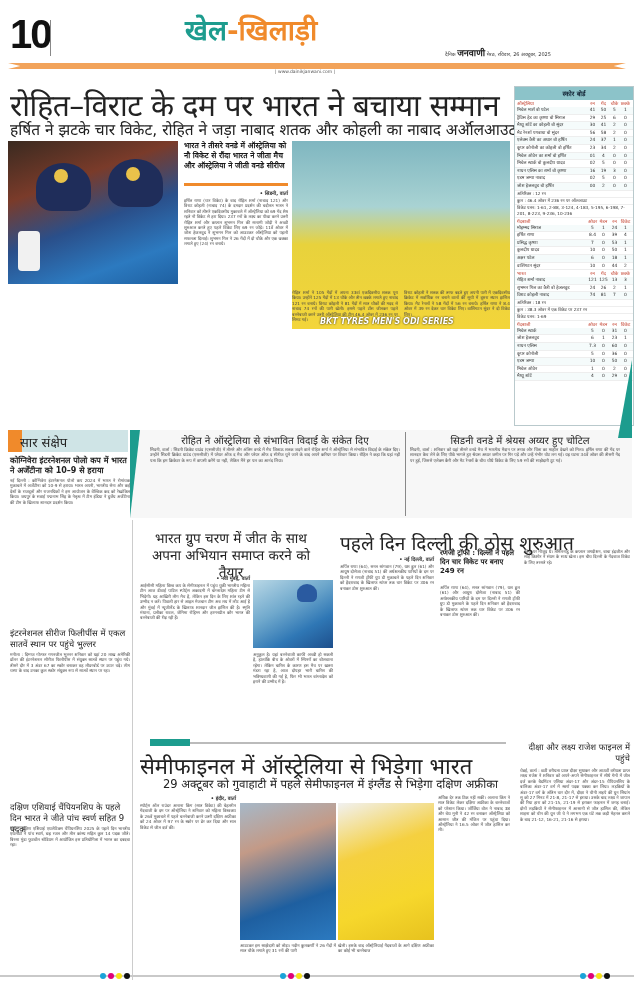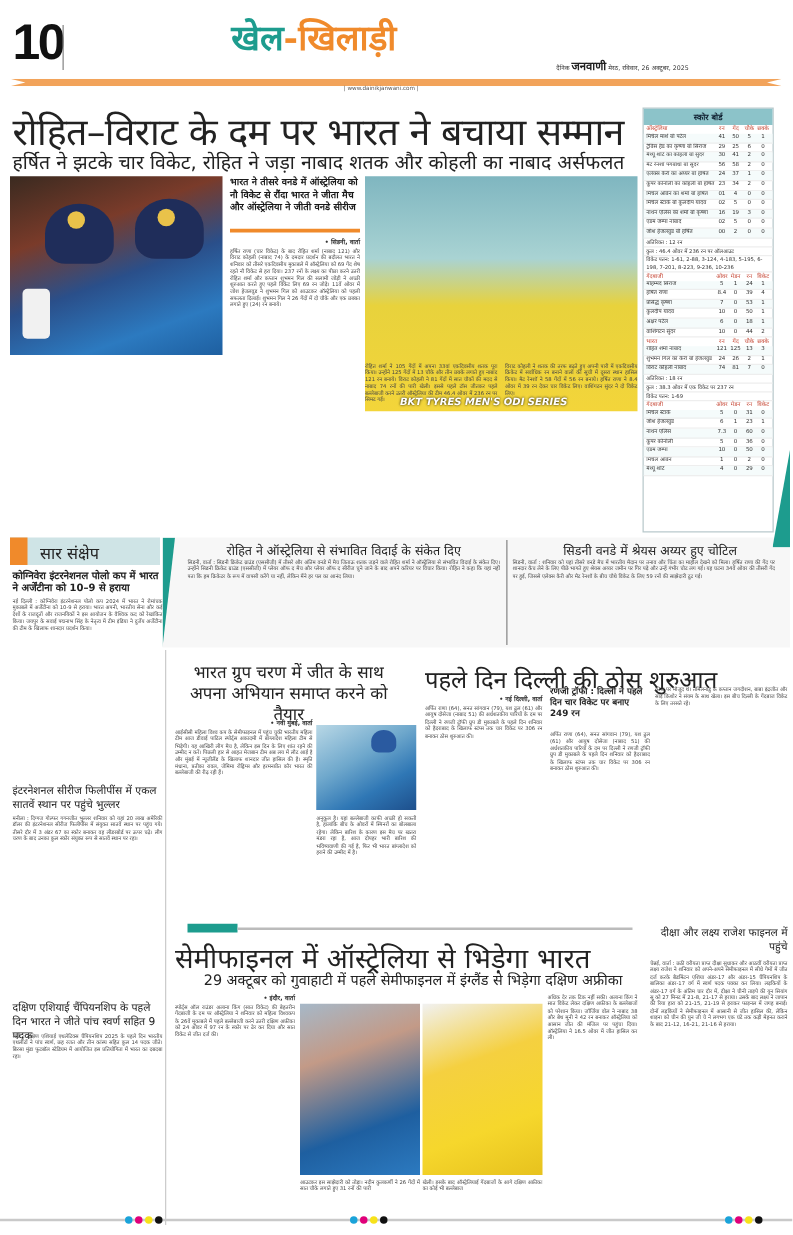--- a/index.html
+++ b/index.html
@@ -24,31 +24,31 @@
   
   .photo { overflow: hidden; }
   #photo-rohit-virat { left: 8px; top: 141px; width: 170px; height: 143px; background: linear-gradient(160deg,#3a2a20 0%,#7a3b2a 30%,#2a4f8a 55%,#2c7ac0 80%,#1e5fa0 100%); }
   .helmet { position: absolute; border-radius: 50% 50% 30% 30%; background: #1f2d5a; }
   #photo-australia { left: 292px; top: 141px; width: 218px; height: 188px; background: linear-gradient(180deg,#7fb6c0 0%,#a9d3d3 35%,#e8d23c 55%,#f3d53a 100%); }
   .team-caption { position: absolute; left: 28px; bottom: 3px; font-size: 8px; color: #fff; font-weight: bold; font-style: italic; text-shadow: 0 0 2px #000; }
   
   #intro-blurb { left: 184px; top: 141px; width: 104px; font-size: 7.6px; line-height: 10px; font-weight: bold; color: #1a1a1a; }
   #intro-rule { left: 184px; top: 183px; width: 104px; height: 3px; background: #f08a2b; }
   
-  #scoreboard { left: 514px; top: 86px; width: 105px; height: 340px; border: 1px solid #b9c9cc; background: #fff; }
+  #scoreboard { left: 514px; top: 86px; width: 120px; height: 340px; border: 1px solid #b9c9cc; background: #fff; }
   #scoreboard .hdr { background: #8cc3c9; font-size: 6.5px; font-weight: bold; text-align: center; padding: 2px 0; color: #123; }
   #scoreboard .sec { display: flex; font-size: 4.6px; color: #c4402e; padding: 0 2px; line-height: 7px; }
   #scoreboard .row { display: flex; font-size: 4.4px; line-height: 6.6px; color: #333; padding: 0 2px; border-bottom: 1px solid #eee; }
   #scoreboard .row:nth-child(odd) { background: #f5fbfb; }
   #scoreboard .n { flex: 1; overflow: hidden; white-space: nowrap; }
   #scoreboard .c { width: 11px; text-align: center; }
   #scoreboard .note { font-size: 4.2px; line-height: 6px; color: #333; padding: 0 2px; border-bottom: 1px solid #eee; }
   #saar-box { left: 8px; top: 430px; width: 120px; height: 22px; background: #cfe4e6; }
   #saar-mark { left: 8px; top: 430px; width: 14px; height: 22px; background: #f08a2b; }
-  #saar-title { left: 32px; top: 433px; font-size: 13px; color: #222; }
+  #saar-title { left: 20px; top: 433px; font-size: 13px; color: #222; }
   #brief-headline { left: 10px; top: 456px; width: 120px; font-size: 8px; line-height: 10px; font-weight: bold; color: #222; }
   #teal-band { left: 130px; top: 430px; width: 502px; height: 88px; background: #f7f7f7; }
   #teal-left { left: 130px; top: 430px; width: 10px; height: 88px; background: #1d9c8e; clip-path: polygon(0 0,100% 0,0 100%); }
   #teal-right { left: 618px; top: 360px; width: 14px; height: 78px; background: #1d9c8e; clip-path: polygon(100% 0,100% 100%,0 100%); }
   #story2-title { left: 150px; top: 433px; width: 250px; text-align: center; font-size: 10px; color: #222; }
   #story3-title { left: 410px; top: 433px; width: 220px; text-align: center; font-size: 10px; color: #222; }
   #mid-divider { left: 405px; top: 432px; width: 1px; height: 84px; background: #888; }
   #subhead-intl { left: 10px; top: 628px; width: 120px; font-size: 8.5px; line-height: 11px; color: #222; }
   #subhead-sa { left: 10px; top: 802px; width: 120px; font-size: 8.5px; line-height: 11px; color: #222; }
   #col-left-rule { left: 132px; top: 520px; width: 1px; height: 460px; background: #ccc; }
@@ -78,21 +78,21 @@
 </div>
 <div class="abs" id="paper-meta">
   <span>दैनिक</span>
   <span class="brand">जनवाणी</span>
   <span>मेरठ, रविवार, 26 अक्टूबर, 2025</span>
 </div>
 <div class="abs" id="orange-rule"></div>
 <div class="abs" id="website">| www.dainikjanwani.com |</div>
 
 <div class="abs" id="main-headline">रोहित–विराट के दम पर भारत ने बचाया सम्मान</div>
-<div class="abs" id="main-subhead">हर्षित ने झटके चार विकेट, रोहित ने जड़ा नाबाद शतक और कोहली का नाबाद अर्सफलत</div>
+<div class="abs" id="main-subhead">हर्षित ने झटके चार विकेट, रोहित ने जड़ा नाबाद शतक और कोहली का नाबाद अर्ऑलआउट</div>
 
 <div class="abs photo" id="photo-rohit-virat">
   <div class="helmet" style="left:28px;top:22px;width:55px;height:48px;"></div>
   <div class="helmet" style="left:100px;top:18px;width:55px;height:48px;"></div>
   <div style="position:absolute;left:46px;top:28px;width:14px;height:14px;border-radius:50%;background:#e9c24a;"></div>
   <div style="position:absolute;left:118px;top:26px;width:14px;height:14px;border-radius:50%;background:#e9c24a;"></div>
   <div style="position:absolute;left:10px;top:90px;width:22px;height:40px;background:#f1f1f1;border-radius:4px;"></div>
 </div>
 
 <div class="abs" id="intro-blurb">भारत ने तीसरे वनडे में ऑस्ट्रेलिया को नौ विकेट से रौंदा भारत ने जीता मैच और ऑस्ट्रेलिया ने जीती वनडे सीरीज</div>

